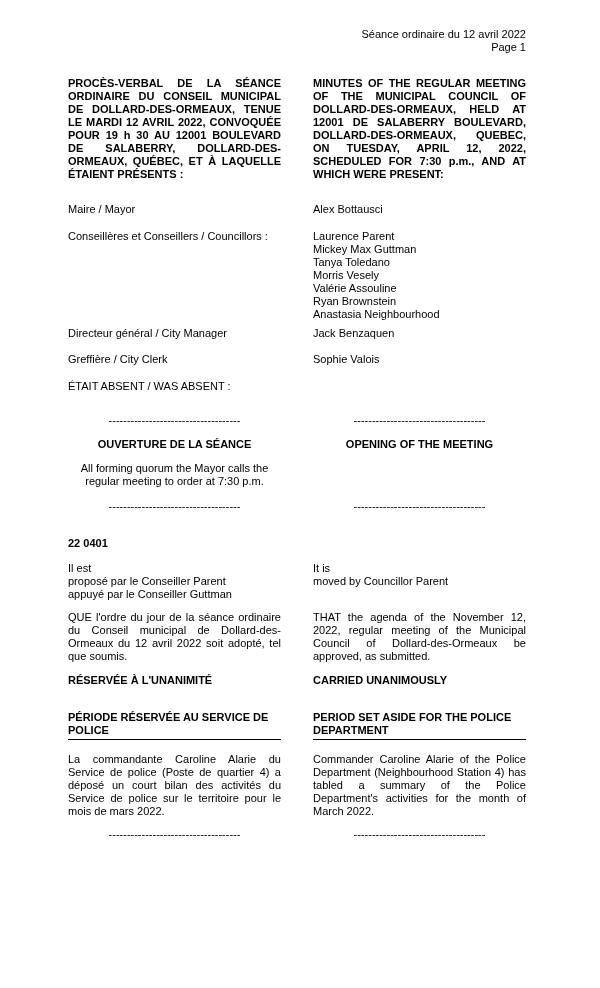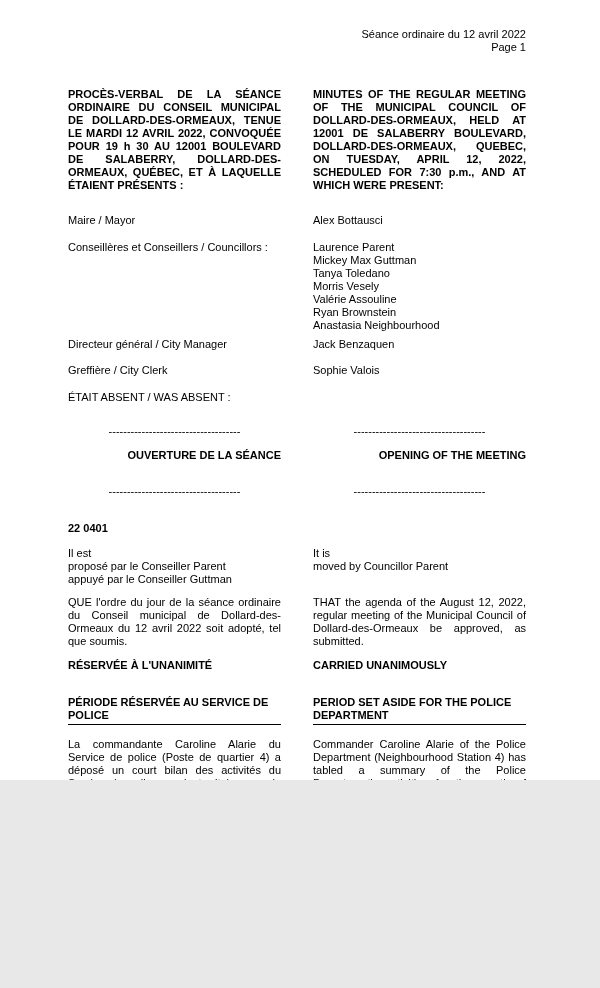--- a/index.html
+++ b/index.html
@@ -1,48 +1,48 @@
 <!DOCTYPE html>
 <html><head>
 <meta charset="utf-8">
 <style>
   * { margin: 0; padding: 0; box-sizing: border-box; }
   html, body { background: #e8e8e8; }
   .page {
     width: 600px;
-    height: 780px;
+    height: 988px;
     background: #ffffff;
     color: #000000;
     font-family: "Liberation Sans", sans-serif;
     font-size: 11px;
     line-height: 13px;
     overflow: hidden;
     position: relative;
     margin: 0 auto;
   }
   .content {
     padding: 28px 74px 0 68px; 
   }
   .page-header { text-align: right; }
   .row {
     display: grid;
     grid-template-columns: 213px 213px;
     column-gap: 32px;
   }
   .bold { font-weight: bold; }
   .just { text-align: justify; }
-  .center { text-align: right; }
+  .center { text-align: center; }
   .sep { text-align: center; white-space: nowrap; overflow: hidden; }
   .heading-underlined {
     font-weight: bold;
     border-bottom: 1px solid #000;
     padding-bottom: 2px;
   }
   
-  .intro-row        { margin-top: 34px; }
+  .intro-row        { margin-top: 23px; }
   .mayor-row        { margin-top: 22px; }
   .councillors-row  { margin-top: 14px; }
   .citymanager-row  { margin-top: 6px; }
   .clerk-row        { margin-top: 13px; }
   .absent-row       { margin-top: 14px; }
   .sep-row-1        { margin-top: 21px; }
   .opening-title-row{ margin-top: 11px; }
   .opening-body-row { margin-top: 11px; }
   .sep-row-2        { margin-top: 12px; }
   .item-number      { margin-top: 24px; font-weight: bold; }
@@ -106,20 +106,21 @@
       <div class="sep">------------------------------------</div>
       <div class="sep">------------------------------------</div>
     </div>
 
     <div class="row opening-title-row">
       <div class="bold center">OUVERTURE DE LA SÉANCE</div>
       <div class="bold center">OPENING OF THE MEETING</div>
     </div>
 
     <div class="row opening-body-row">
+      <div class="center">All forming quorum the Mayor calls the regular meeting to order at 7:30 p.m.</div>
     </div>
 
     <div class="row sep-row-2">
       <div class="sep">------------------------------------</div>
       <div class="sep">------------------------------------</div>
     </div>
 
     <div class="item-number">22 0401</div>
 
 
@@ -130,21 +131,21 @@
         <div>appuyé par le Conseiller Guttman</div>
       </div>
       <div>
         <div>It is</div>
         <div>moved by Councillor Parent</div>
       </div>
     </div>
 
     <div class="row resolution-row">
       <div class="just">QUE l'ordre du jour de la séance ordinaire du Conseil municipal de Dollard-des-Ormeaux du 12 avril 2022 soit adopté, tel que soumis.</div>
-      <div class="just">THAT the agenda of the August 12, 2022, regular meeting of the Municipal Council of Dollard-des-Ormeaux be approved, as submitted.</div>
+      <div class="just">THAT the agenda of the November 12, 2022, regular meeting of the Municipal Council of Dollard-des-Ormeaux be approved, as submitted.</div>
     </div>
 
     <div class="row result-row">
       <div>RÉSERVÉE À L'UNANIMITÉ</div>
       <div>CARRIED UNANIMOUSLY</div>
     </div>
 
     <div class="row police-heading-row">
       <div class="heading-underlined">PÉRIODE RÉSERVÉE AU SERVICE DE POLICE</div>
       <div class="heading-underlined">PERIOD SET ASIDE FOR THE POLICE DEPARTMENT</div>

